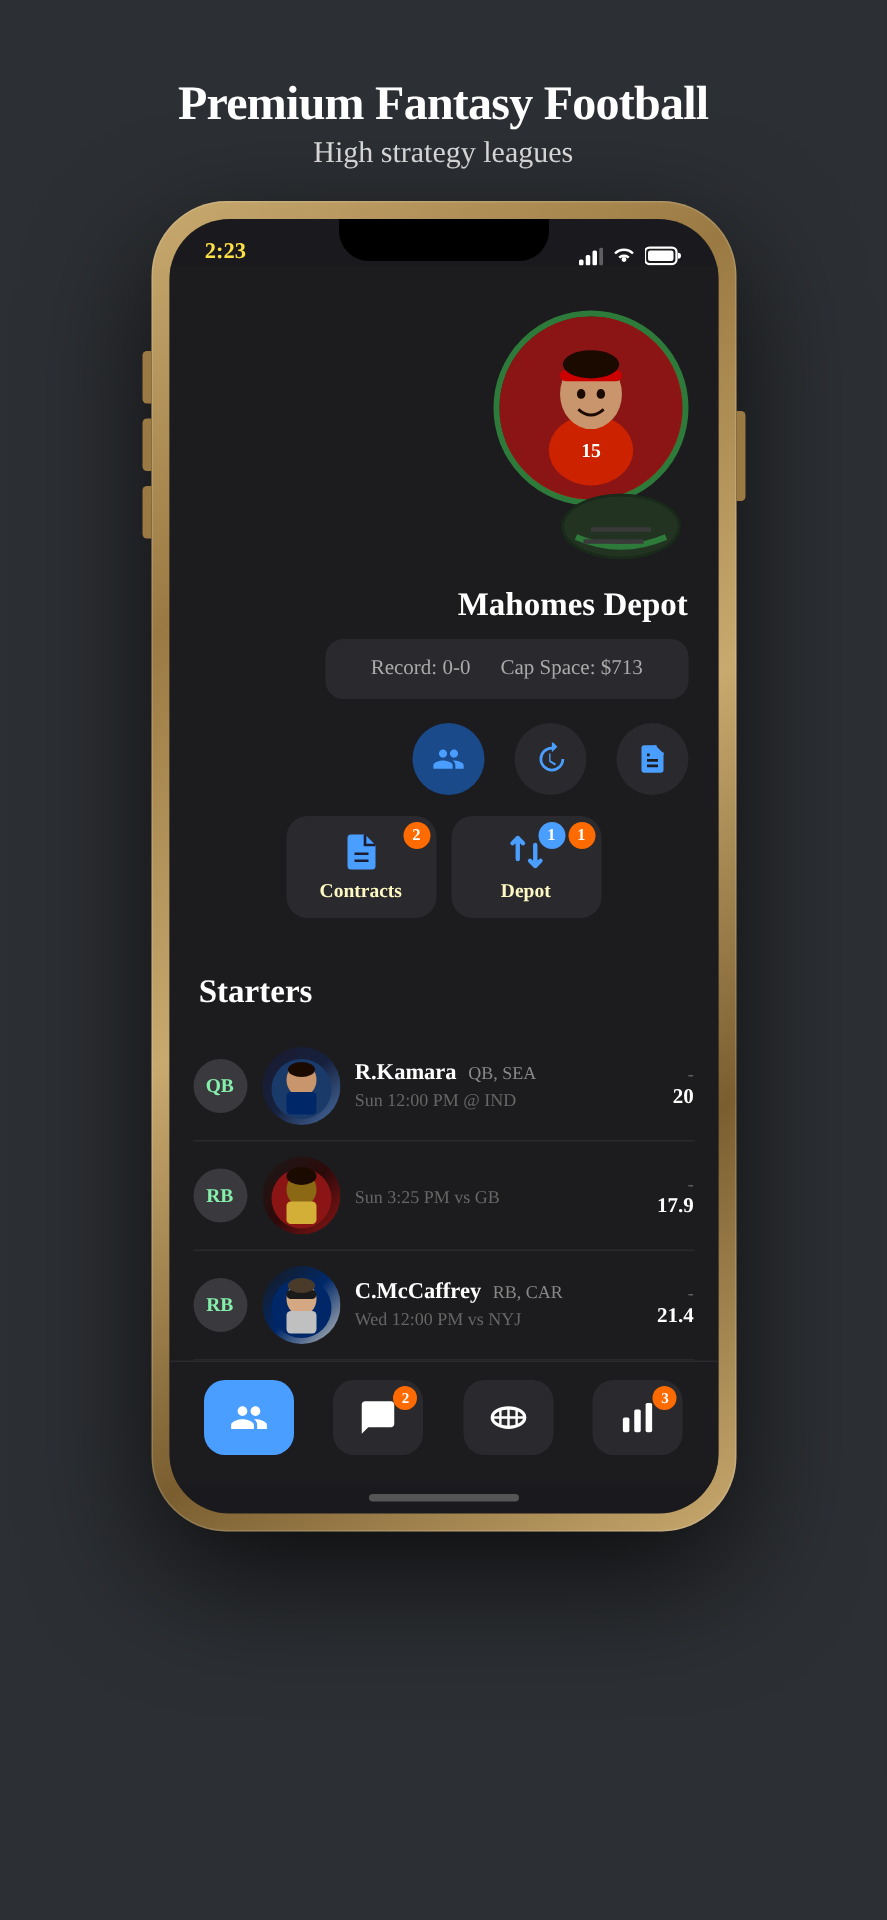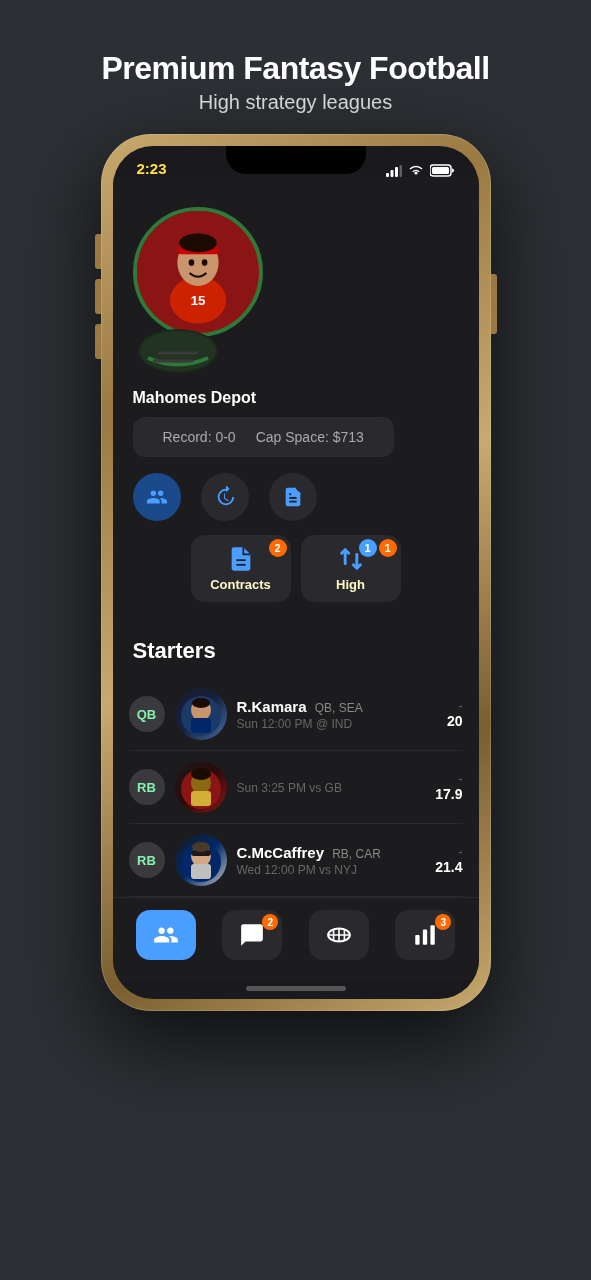--- a/index.html
+++ b/index.html
@@ -10,20 +10,21 @@
       align-items: flex-start;
       min-height: 1280px;
       font-family: -apple-system, BlinkMacSystemFont, 'Helvetica Neue', sans-serif;
       padding: 20px 0;
     }
     .page-wrapper {
       width: 480px;
       display: flex;
       flex-direction: column;
       align-items: center;
+      font-family: Liberation Serif, serif;
     }
     .header-text {
       text-align: center;
       padding: 30px 20px 20px;
       color: white;
     }
     .header-text h1 {
       font-size: 32px;
       font-weight: 800;
       letter-spacing: -0.5px;
@@ -93,21 +94,21 @@
       left: 50%;
       transform: translateX(-50%);
       width: 140px;
       height: 28px;
       background: #000;
       border-radius: 0 0 20px 20px;
     }
     .profile-section {
       display: flex;
       flex-direction: column;
-      align-items: flex-start;
+      align-items: flex-end;
       padding: 30px 20px 16px;
       background: #1c1c1e;
     }
     .avatar-container {
       width: 130px;
       height: 130px;
       border-radius: 50%;
       border: 4px solid #2d7a3a;
       overflow: hidden;
       position: relative;
@@ -117,21 +118,21 @@
       width: 100%;
       height: 100%;
       background: linear-gradient(135deg, #8B0000 0%, #cc2200 40%, #ff4400 60%, #cc6600 100%);
       display: flex;
       align-items: center;
       justify-content: center;
       position: relative;
       overflow: hidden;
     }
     .team-name {
-      font-size: 16px;
+      font-size: 22px;
       font-weight: 700;
       color: white;
       margin: 12px 0 10px;
       text-align: center;
     }
     .stats-bar {
       background: #2a2a2e;
       border-radius: 12px;
       padding: 12px 30px;
       display: flex;
@@ -463,21 +464,21 @@
             <span class="btn-label">Contracts</span>
           </div>
 
           <div class="main-action-btn" style="position:relative;">
             <div class="badge badge-blue" style="right:24px; top:4px;">1</div>
             <div class="badge" style="right:4px; top:4px;">1</div>
             <svg class="btn-icon" viewBox="0 0 24 24">
               <path d="M7 16V4m0 0L4 7m3-3l3 3" stroke="#4a9eff" stroke-width="2.5" fill="none" stroke-linecap="round" stroke-linejoin="round"></path>
               <path d="M17 8v12m0 0l3-3m-3 3l-3-3" stroke="#4a9eff" stroke-width="2.5" fill="none" stroke-linecap="round" stroke-linejoin="round"></path>
             </svg>
-            <span class="btn-label">High</span>
+            <span class="btn-label">Depot</span>
           </div>
 
         </div>
       </div>
 
       <div class="starters-section">
         <div class="starters-title">Starters</div>
 
         <div class="player-row">
           <div class="pos-badge">QB</div>

